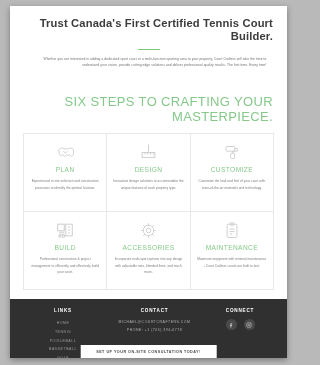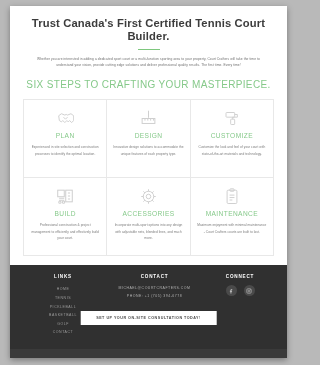--- a/index.html
+++ b/index.html
@@ -12,21 +12,21 @@
   .page {
     position: absolute;
     left: 10px; top: 6px;
     width: 277px; height: 352px;
     background: #ffffff;
     box-shadow: 0 2px 6px rgba(0,0,0,0.35);
     overflow: hidden;
   }
 
   
-  .hero { padding: 11px 14px 0 14px; text-align: center; }
+  .hero { padding: 11px 14px 0 14px; text-align: right; }
   .hero-title {
     font-size: 11.2px;
     font-weight: 600;
     color: #3c3c3c;
     letter-spacing: 0.15px;
     line-height: 1.2;
   }
   .title-rule {
     width: 22px; height: 1.6px;
     background: #7ec77e;
@@ -34,22 +34,22 @@
   }
   .hero-para {
     font-size: 3.25px;
     line-height: 1.85;
     color: #6d6d6d;
     max-width: 236px;
     margin: 0 auto;
     letter-spacing: 0.1px;
   }
   .hero-sub {
-    margin-top: 11px;
-    font-size: 10px;
+    margin-top: 26px;
+    font-size: 13px;
     letter-spacing: 0.35px;
     color: #86c98a;
     font-weight: 400;
   }
 
   
   .grid {
     margin: 9px 13px 0 13px;
     display: grid;
     grid-template-columns: repeat(3, 1fr);

